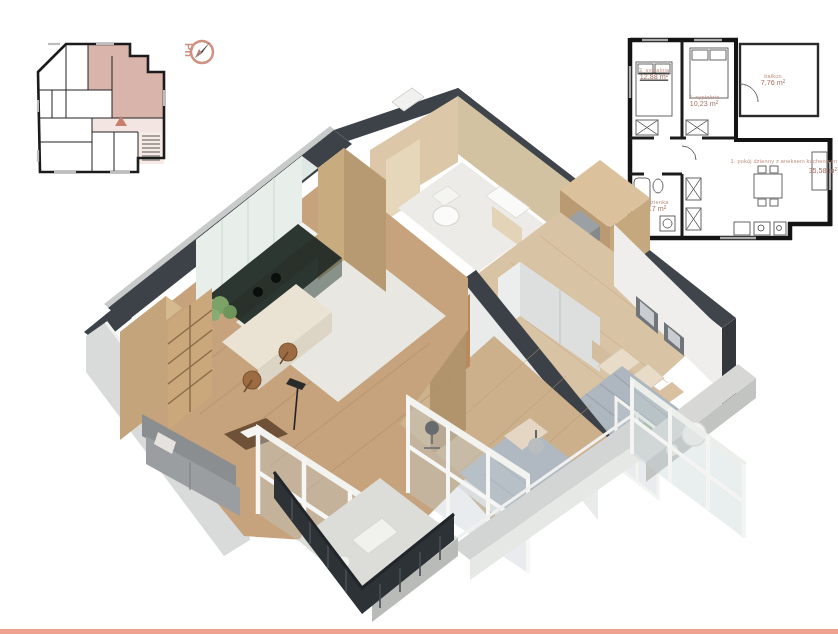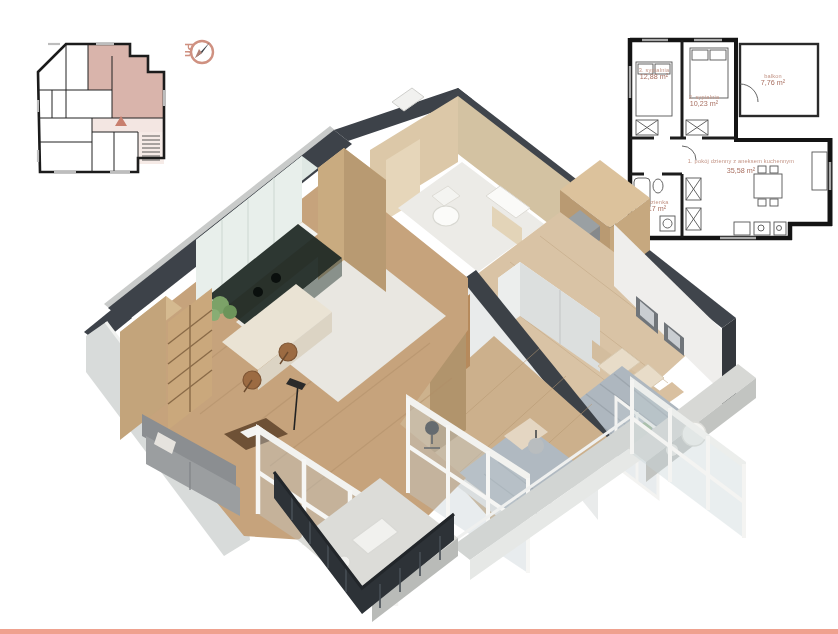--- a/index.html
+++ b/index.html
@@ -142,29 +142,29 @@
           <circle cx="163" cy="202" r="2.5"></circle>
         <rect x="18" y="152" width="16" height="32" rx="4"></rect>
         <ellipse cx="42" cy="160" rx="5" ry="7"></ellipse>
         <rect x="44" y="190" width="15" height="15"></rect>
           <circle cx="51.5" cy="197.5" r="4.5"></circle>
         <path d="M124,58 A18,18 0 0 1 142,76"></path>
           <path d="M66,120 A14,14 0 0 1 80,134"></path>
       </g>
     </svg>
     
-    <div class="room-label wide" style="left:125px;top:136px;">
+    <div class="room-label wide" style="left:146px;top:136px;text-align:right;">
       <div class="rname">1. pokój dzienny z aneksem kuchennym</div>
       <div class="rarea">35,58 m²</div>
     </div>
     <div class="room-label" style="left:88px;top:75px;">
       <div class="rname">2. sypialnia</div>
       <div class="rarea">10,23 m²</div>
     </div>
-    <div class="room-label" style="left:38px;top:48px;">
+    <div class="room-label" style="left:38px;top:48px;text-decoration:underline;">
       <div class="rname">3. sypialnia</div>
       <div class="rarea">12,88 m²</div>
     </div>
     <div class="room-label" style="left:38px;top:180px;">
       <div class="rname">4. łazienka</div>
       <div class="rarea">6,17 m²</div>
     </div>
     <div class="room-label" style="left:157px;top:54px;">
       <div class="rname">balkon</div>
       <div class="rarea">7,76 m²</div>

